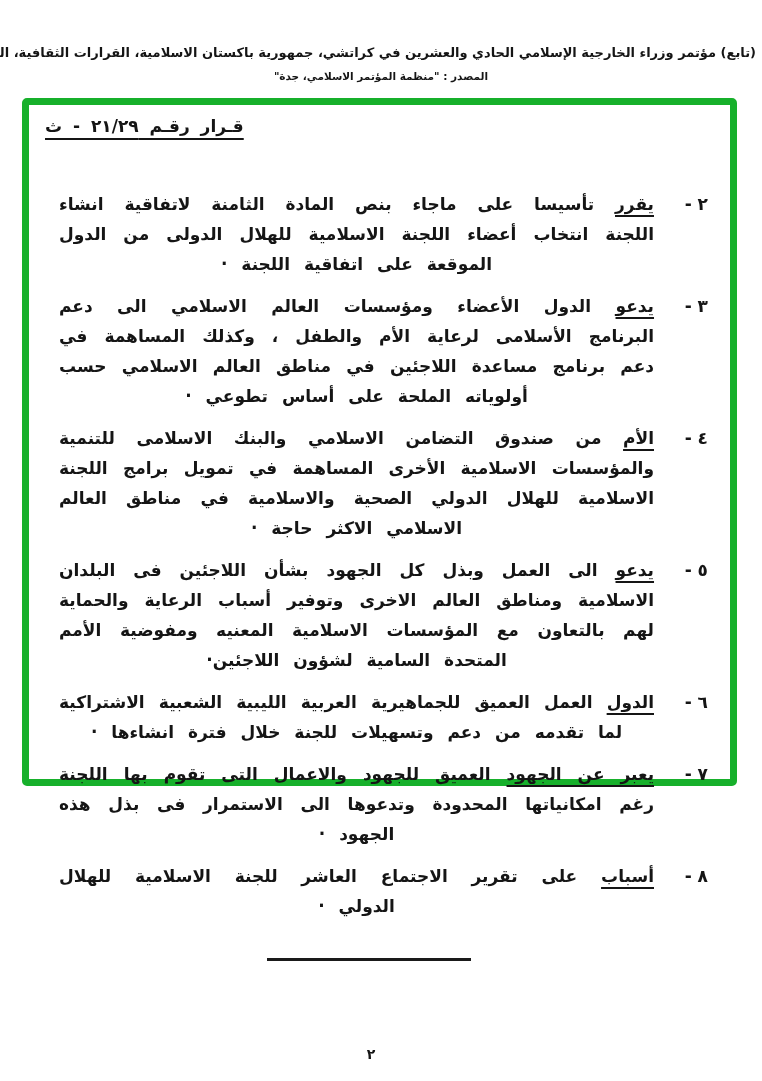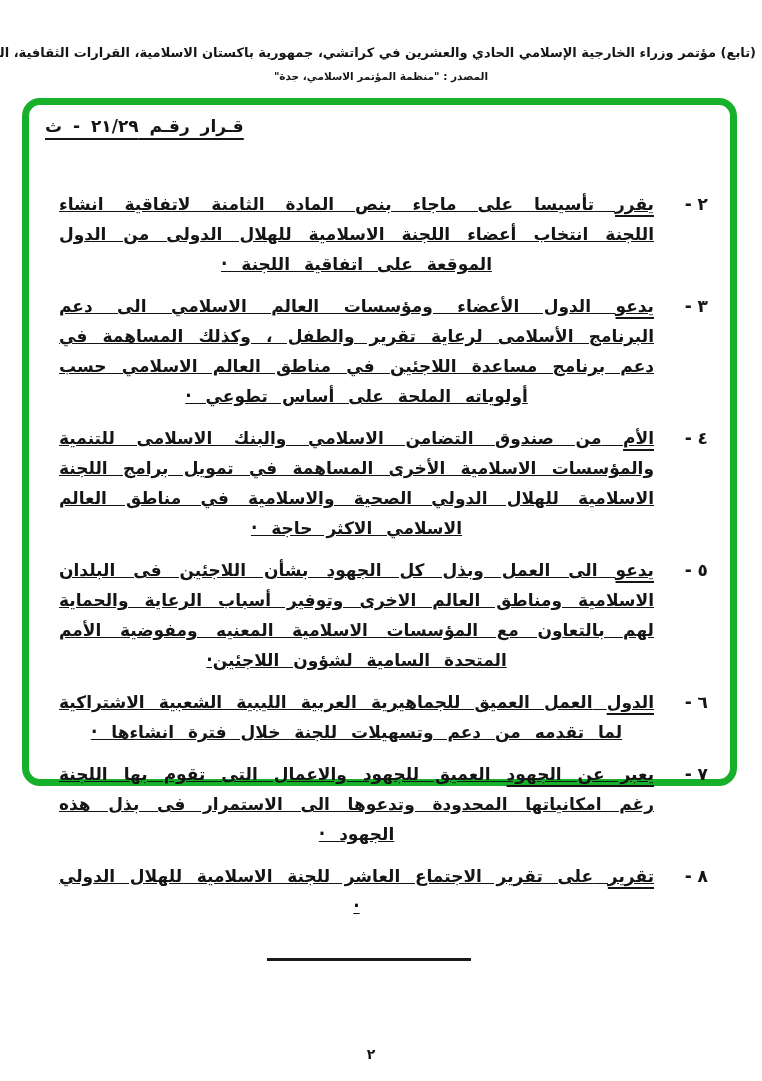--- a/index.html
+++ b/index.html
@@ -35,21 +35,21 @@
     margin-top: 7px;
   }
 
   
   .frame {
     position: absolute;
     left: 22px; top: 98px;
     width: 715px; height: 688px;
     box-sizing: border-box;
     border: 7px solid var(--frame-color);
-    border-radius: 18px;
+    border-radius: 5px;
     background: transparent;
   }
 
   
   .title {
     position: absolute;
     left: 16px; top: 11px;
     direction: rtl;
     font-size: 17px;
     font-weight: 700;
@@ -77,21 +77,20 @@
   }
   .clause-marker {
     flex: 0 0 38px;
     white-space: nowrap;
   }
   .clause-body {
     flex: 1 1 auto;
     text-align: justify;
     text-align-last: center;
     word-spacing: 8px;
-    text-decoration: underline;
   }
   .clause-lead {
     text-decoration: underline;
     text-decoration-thickness: 1.5px;
     text-underline-offset: 5px;
   }
 
   
   .divider {
     position: absolute;
@@ -130,21 +129,21 @@
         <div class="clause-body">
           <span class="clause-lead">يقرر</span>
           <span>تأسيسا على ماجاء بنص المادة الثامنة لاتفاقية انشاء اللجنة انتخاب أعضاء اللجنة الاسلامية للهلال الدولى من الدول الموقعة على اتفاقية اللجنة ·</span>
         </div>
       </div>
 
       <div class="clause">
         <div class="clause-marker">٣ -</div>
         <div class="clause-body">
           <span class="clause-lead">يدعو</span>
-          <span>الدول الأعضاء ومؤسسات العالم الاسلامي الى دعم البرنامج الأسلامى لرعاية تقرير والطفل ، وكذلك المساهمة في دعم برنامج مساعدة اللاجئين في مناطق العالم الاسلامي حسب أولوياته الملحة على أساس تطوعي ·</span>
+          <span>الدول الأعضاء ومؤسسات العالم الاسلامي الى دعم البرنامج الأسلامى لرعاية الأم والطفل ، وكذلك المساهمة في دعم برنامج مساعدة اللاجئين في مناطق العالم الاسلامي حسب أولوياته الملحة على أساس تطوعي ·</span>
         </div>
       </div>
 
       <div class="clause">
         <div class="clause-marker">٤ -</div>
         <div class="clause-body">
           <span class="clause-lead">الأم</span>
           <span>من صندوق التضامن الاسلامي والبنك الاسلامى للتنمية والمؤسسات الاسلامية الأخرى المساهمة في تمويل برامج اللجنة الاسلامية للهلال الدولي الصحية والاسلامية في مناطق العالم الاسلامي الاكثر حاجة ·</span>
         </div>
       </div>
@@ -169,21 +168,21 @@
         <div class="clause-marker">٧ -</div>
         <div class="clause-body">
           <span class="clause-lead">يعبر عن الجهود</span>
           <span>العميق للجهود والاعمال التى تقوم بها اللجنة رغم امكانياتها المحدودة وتدعوها الى الاستمرار فى بذل هذه الجهود ·</span>
         </div>
       </div>
 
       <div class="clause">
         <div class="clause-marker">٨ -</div>
         <div class="clause-body">
-          <span class="clause-lead">تقرير</span>
+          <span class="clause-lead">أسباب</span>
           <span>على تقرير الاجتماع العاشر للجنة الاسلامية للهلال الدولي ·</span>
         </div>
       </div>
 
     </div>
 
     <div class="divider"></div>
 
   </div>
 

